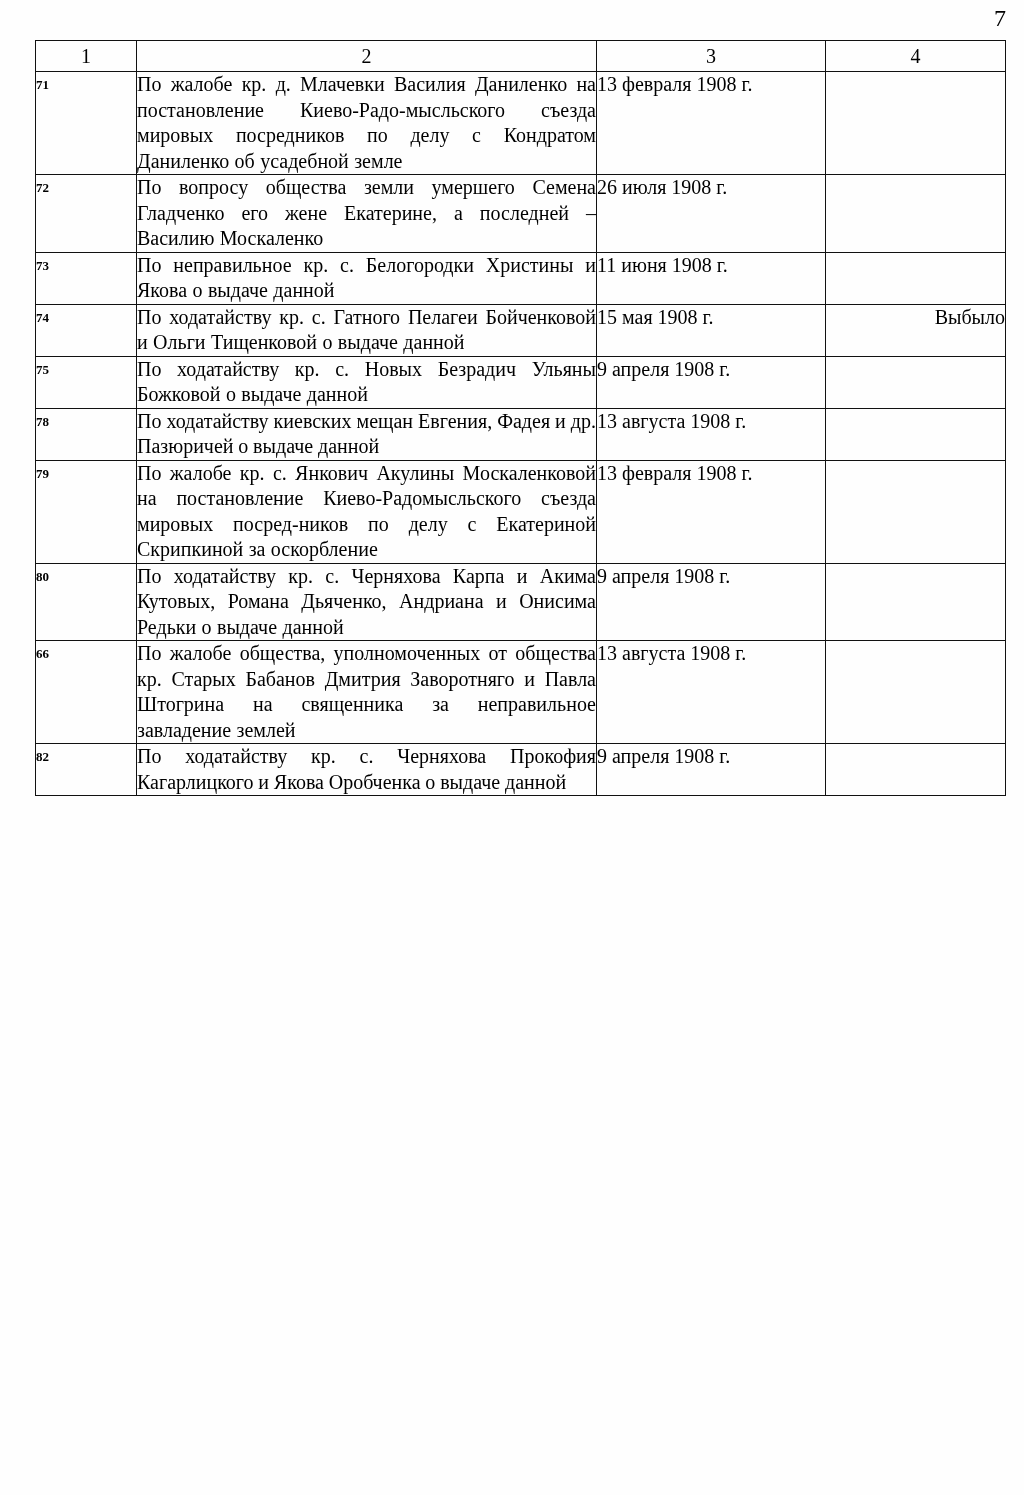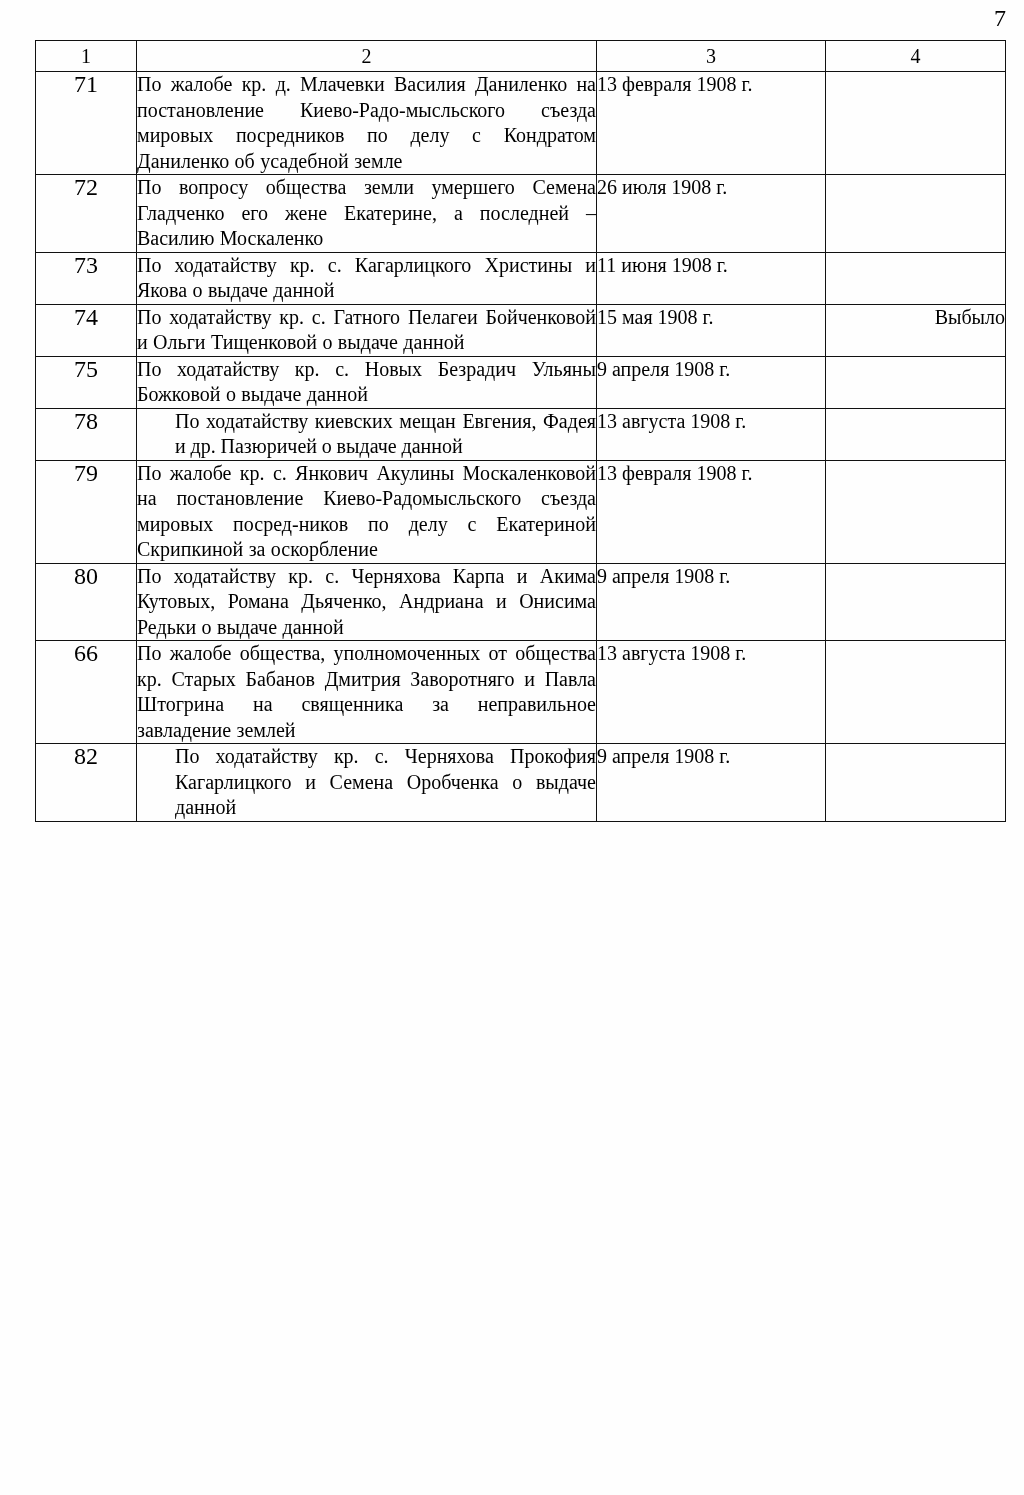--- a/index.html
+++ b/index.html
@@ -62,38 +62,37 @@
   .hdr td {
     height: 30px;
     text-align: center;
     vertical-align: middle;
     font-size: 20px;
     line-height: 30px;
   }
 
   
   .cell-num {
-    text-align: center;
-    font-size: 24px;
+    font-size: 13px;
     padding: 15px 0 0 0;
     line-height: 25.5px;
+    font-weight: bold;
   }
   .cell-desc {
     text-align: justify;
     text-align-last: left;
     font-size: 20px;
     line-height: 25.5px;
     padding: 15px 7px 14px 8px;
     hyphens: manual;
     word-spacing: 0.02em;
     margin-top: 32px;
   }
   .cell-desc.tight {
     word-spacing: -0.01em;
-    padding-left: 38px;
   }
   .cell-date {
     font-size: 20px;
     line-height: 25.5px;
     padding: 15px 4px 0 4px;
     white-space: nowrap;
   }
   .cell-note {
     text-align: right;
     font-size: 20px;
@@ -135,21 +134,21 @@
 
       <tr data-name="table-row">
         <td class="cell-num" data-name="row-number">72</td>
         <td class="cell-desc" data-name="row-description">По вопросу общества земли умершего Семена Гладченко его жене Екатерине, а последней – Василию Москаленко</td>
         <td class="cell-date" data-name="row-date">26 июля 1908 г.</td>
         <td class="cell-note" data-name="row-note"></td>
       </tr>
 
       <tr data-name="table-row">
         <td class="cell-num" data-name="row-number">73</td>
-        <td class="cell-desc" data-name="row-description">По ходатайству кр. с. Кагарлицкого Христины и Якова о выдаче данной</td>
+        <td class="cell-desc" data-name="row-description">По неправильное кр. с. Белогородки Христины и Якова о выдаче данной</td>
         <td class="cell-date" data-name="row-date">11 июня 1908 г.</td>
         <td class="cell-note" data-name="row-note"></td>
       </tr>
 
       <tr data-name="table-row">
         <td class="cell-num" data-name="row-number">74</td>
         <td class="cell-desc" data-name="row-description">По ходатайству кр. с. Гатного Пелагеи Бойченковой и Ольги Тищенковой о выдаче данной</td>
         <td class="cell-date" data-name="row-date">15 мая 1908 г.</td>
         <td class="cell-note" data-name="row-note">Выбыло</td>
       </tr>
@@ -186,20 +185,20 @@
 
       <tr data-name="table-row">
         <td class="cell-num" data-name="row-number">66</td>
         <td class="cell-desc" data-name="row-description">По жалобе общества, уполномоченных от общества кр. Старых Бабанов Дмитрия Заворотняго и Павла Штогрина на священника за неправильное завладение землей</td>
         <td class="cell-date" data-name="row-date">13 августа 1908 г.</td>
         <td class="cell-note" data-name="row-note"></td>
       </tr>
 
       <tr data-name="table-row">
         <td class="cell-num" data-name="row-number">82</td>
-        <td class="cell-desc tight" data-name="row-description">По ходатайству кр. с. Черняхова Прокофия Кагарлицкого и Семена Оробченка о выдаче данной</td>
+        <td class="cell-desc tight" data-name="row-description">По ходатайству кр. с. Черняхова Прокофия Кагарлицкого и Якова Оробченка о выдаче данной</td>
         <td class="cell-date" data-name="row-date">9 апреля 1908 г.</td>
         <td class="cell-note" data-name="row-note"></td>
       </tr>
     </tbody>
   </table>
 
 </div>
 
 </body></html>

